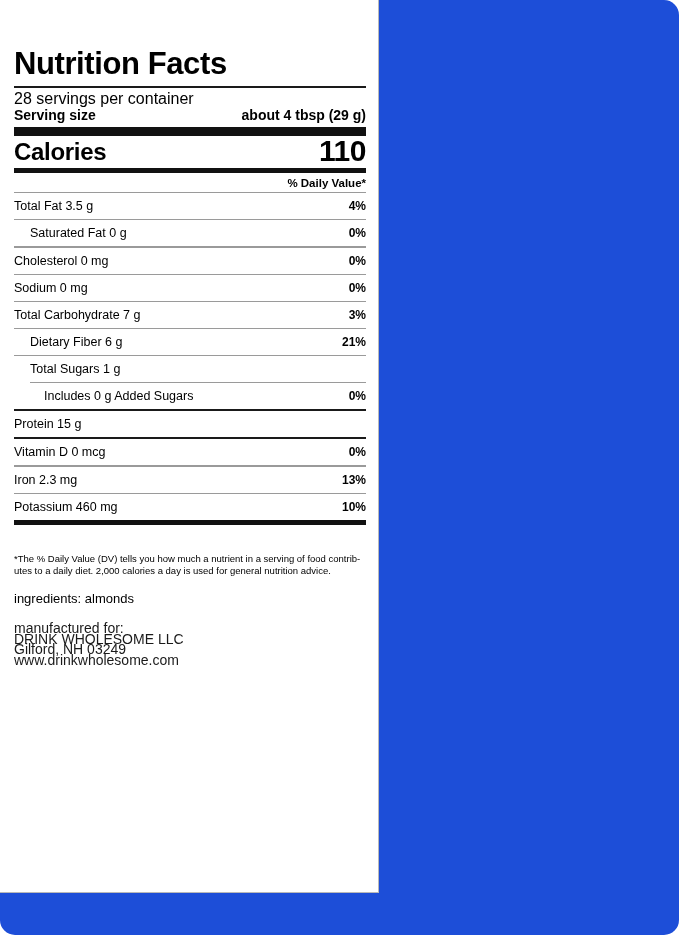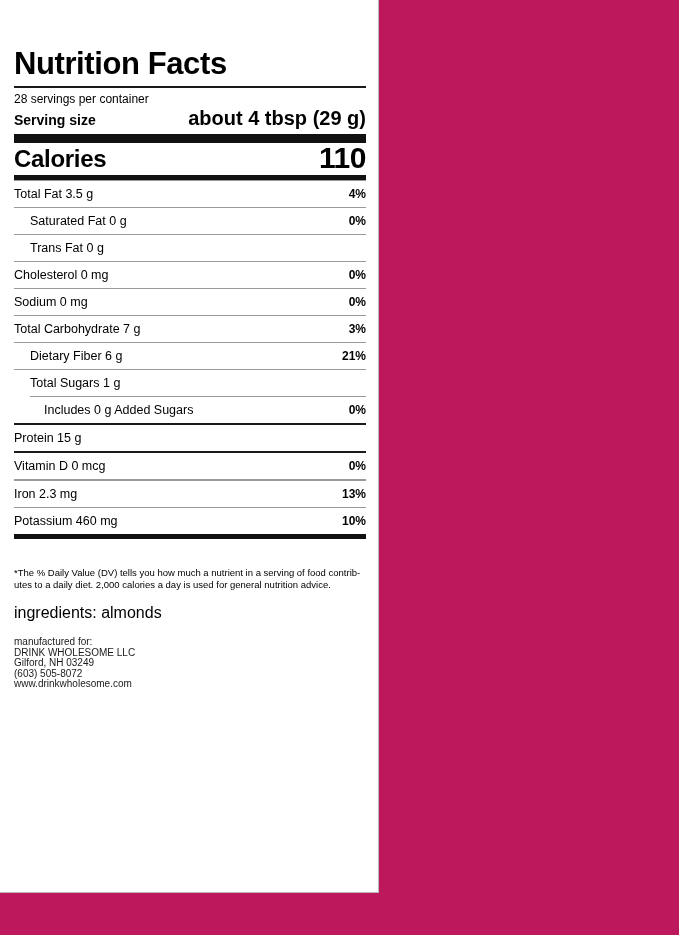--- a/index.html
+++ b/index.html
@@ -15,21 +15,22 @@
     position: relative;
     overflow: hidden;
   }
 
   .page {
     position: absolute;
     left: 0;
     top: 0;
     width: 679px;
     height: 935px;
-    background: #be185d;
+    background: #1d4ed8;
+    border-radius: 15px;
   }
 
   
   .panel {
     position: absolute;
     left: 0px;
     top: 0px;
     width: 379px;
     height: 893px;
     border-right: 1px solid #b9b9b9;
@@ -54,39 +55,39 @@
     margin: 0 0 5px 0;
     padding: 0;
   }
 
   .rule-thin   { border-bottom: 1px solid #9a9a9a; }
   .rule-med    { border-bottom: 2px solid #1a1a1a; }
   .rule-thick  { border-bottom: 9px solid #111111; }
   .rule-mid    { border-bottom: 5px solid #111111; }
 
   .servings {
-    font-size: 12px;
+    font-size: 16px;
     line-height: 16px;
     padding-top: 3px;
   }
 
   .row {
     display: flex;
     justify-content: space-between;
     align-items: baseline;
     gap: 20px;
   }
 
   .serving-size {
     font-size: 14px;
     font-weight: bold;
     padding-bottom: 4px;
   }
   .serving-size .val {
-    font-size: 20px;
+    font-size: 14px;
     font-weight: bold;
   }
 
   .amount-per {
     font-size: 13px;
     font-weight: bold;
     padding: 4px 0 2px 0;
   }
 
   .calories-row {
@@ -132,31 +133,31 @@
   .sub-rule { border-bottom: 1px solid #9a9a9a; }
 
   .footnote {
     font-size: 9.5px;
     line-height: 11.5px;
     padding: 5px 0 0 0;
     margin-top: 23px;
   }
 
   .ingredients {
-    font-size: 16px;
+    font-size: 13px;
     padding: 14px 0 0 0;
     line-height: 17px;
   }
   .contains {
     font-size: 9.5px;
     padding: 12px 0 0 0;
     line-height: 12px;
   }
   .mfg {
-    font-size: 10px;
+    font-size: 14px;
     line-height: 10.5px;
     padding: 16px 0 0 0;
     color: #1a1a1a;
   }
   .mfg div { white-space: pre; }
 </style>
 </head>
 <body>
 
 <div class="page">
@@ -176,38 +177,35 @@
       <div class="rule-thick"></div>
 
 
       <div class="calories-row">
         <span class="calories-label">Calories</span>
         <span class="calories-value">110</span>
       </div>
 
       <div class="rule-mid"></div>
 
+      <div class="dv-header">% Daily Value*</div>
       <div class="rule-thin"></div>
 
       <div class="nutrient">
         <span class="name">Total Fat 3.5 g</span>
         <span class="pct">4%</span>
       </div>
       <div class="sub-rule"></div>
 
       <div class="nutrient indent1">
         <span class="name">Saturated Fat 0 g</span>
         <span class="pct">0%</span>
       </div>
       <div class="sub-rule"></div>
 
-      <div class="nutrient indent1">
-        <span class="name">Trans Fat 0 g</span>
-        <span class="pct"></span>
-      </div>
       <div class="sub-rule"></div>
 
       <div class="nutrient">
         <span class="name">Cholesterol 0 mg</span>
         <span class="pct">0%</span>
       </div>
       <div class="sub-rule"></div>
 
       <div class="nutrient">
         <span class="name">Sodium 0 mg</span>
@@ -267,19 +265,18 @@
 
       <div class="footnote">*The % Daily Value (DV) tells you how much a nutrient in a serving of food contrib-utes to a daily diet. 2,000 calories a day is used for general nutrition advice.</div>
 
       <div class="ingredients">ingredients: almonds</div>
 
 
       <div class="mfg">
         <div>manufactured for:</div>
         <div>DRINK WHOLESOME LLC</div>
         <div>Gilford, NH 03249</div>
-        <div>(603) 505-8072</div>
         <div>www.drinkwholesome.com</div>
       </div>
 
     </div>
   </div>
 </div>
 
 </body></html>

